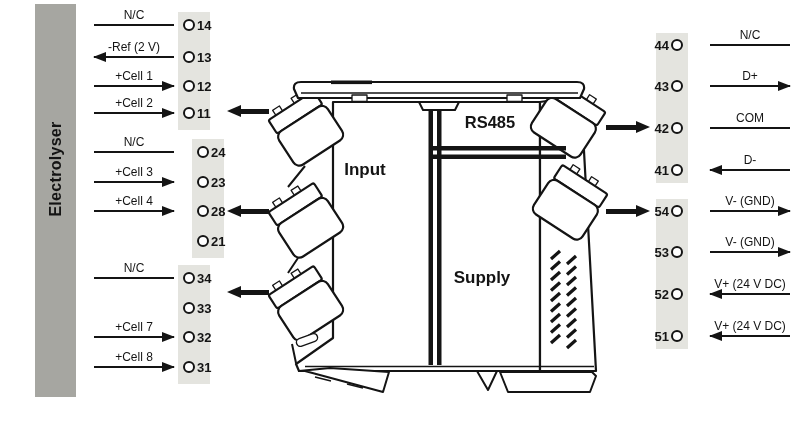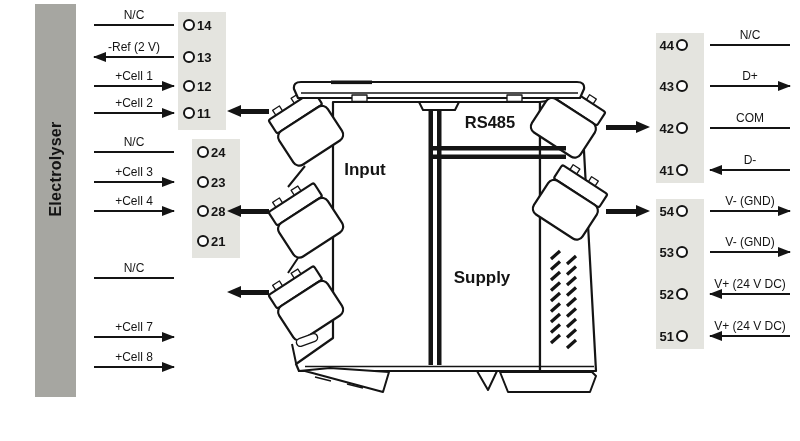--- a/index.html
+++ b/index.html
@@ -15,24 +15,24 @@
   .wrow{position:absolute;width:80px;height:19px;}
   .wrow .lbl{position:absolute;bottom:5px;left:0;width:100%;text-align:center;
              font-size:12px;line-height:1;white-space:nowrap;}
   .wrow .line{position:absolute;bottom:0;left:0;right:0;height:2px;background:#141414;}
   .head-r{position:absolute;right:-1px;top:-4.5px;width:0;height:0;
           border-left:13px solid #141414;border-top:5.5px solid transparent;border-bottom:5.5px solid transparent;}
   .head-l{position:absolute;left:-1px;top:-4.5px;width:0;height:0;
           border-right:13px solid #141414;border-top:5.5px solid transparent;border-bottom:5.5px solid transparent;}
 
   
-  .tblock{position:absolute;width:48px;background:#e4e4df;}
+  .tblock{position:absolute;width:32px;background:#e4e4df;}
   .term{position:absolute;height:16px;display:flex;align-items:center;}
   .term.l{left:0;right:0;padding-left:5px;gap:2px;}
-  .term.r{left:2px;right:0;padding-right:16px;gap:2px;justify-content:flex-end;}
+  .term.r{left:2px;right:0;padding-right:5px;gap:2px;justify-content:flex-end;}
   .tcirc{width:8px;height:8px;border:2.6px solid #141414;border-radius:50%;background:#fff;flex:0 0 auto;}
   .tnum{font-weight:bold;font-size:13px;line-height:1;}
 
   
   .biga{position:absolute;height:13px;z-index:5;}
   .biga .shaft{position:absolute;top:4px;height:5px;background:#141414;}
   .biga.left{width:42px;}
   .biga.left .shaft{left:12px;right:0;}
   .biga.left .head{position:absolute;left:0;top:0;width:0;height:0;
        border-right:14px solid #141414;border-top:6.5px solid transparent;border-bottom:6.5px solid transparent;}
@@ -140,20 +140,38 @@
         <span class="tcirc"></span>
         <span class="tnum">23</span>
       </div>
     <div class="term l" style="top:64px">
         <span class="tcirc"></span>
         <span class="tnum">28</span>
       </div>
     <div class="term l" style="top:94px">
         <span class="tcirc"></span>
         <span class="tnum">21</span>
+      </div>
+  </div>
+  <div class="tblock" style="left:178px;top:265px;height:119px">
+    <div class="term l" style="top:5px">
+        <span class="tcirc"></span>
+        <span class="tnum">34</span>
+      </div>
+    <div class="term l" style="top:35px">
+        <span class="tcirc"></span>
+        <span class="tnum">33</span>
+      </div>
+    <div class="term l" style="top:64px">
+        <span class="tcirc"></span>
+        <span class="tnum">32</span>
+      </div>
+    <div class="term l" style="top:94px">
+        <span class="tcirc"></span>
+        <span class="tnum">31</span>
       </div>
   </div>
 
   <div class="tblock" style="left:656px;top:33px;height:150px">
     <div class="term r" style="top:4px">
         <span class="tnum">44</span>
         <span class="tcirc"></span>
       </div>
     <div class="term r" style="top:45px">
         <span class="tnum">43</span>

